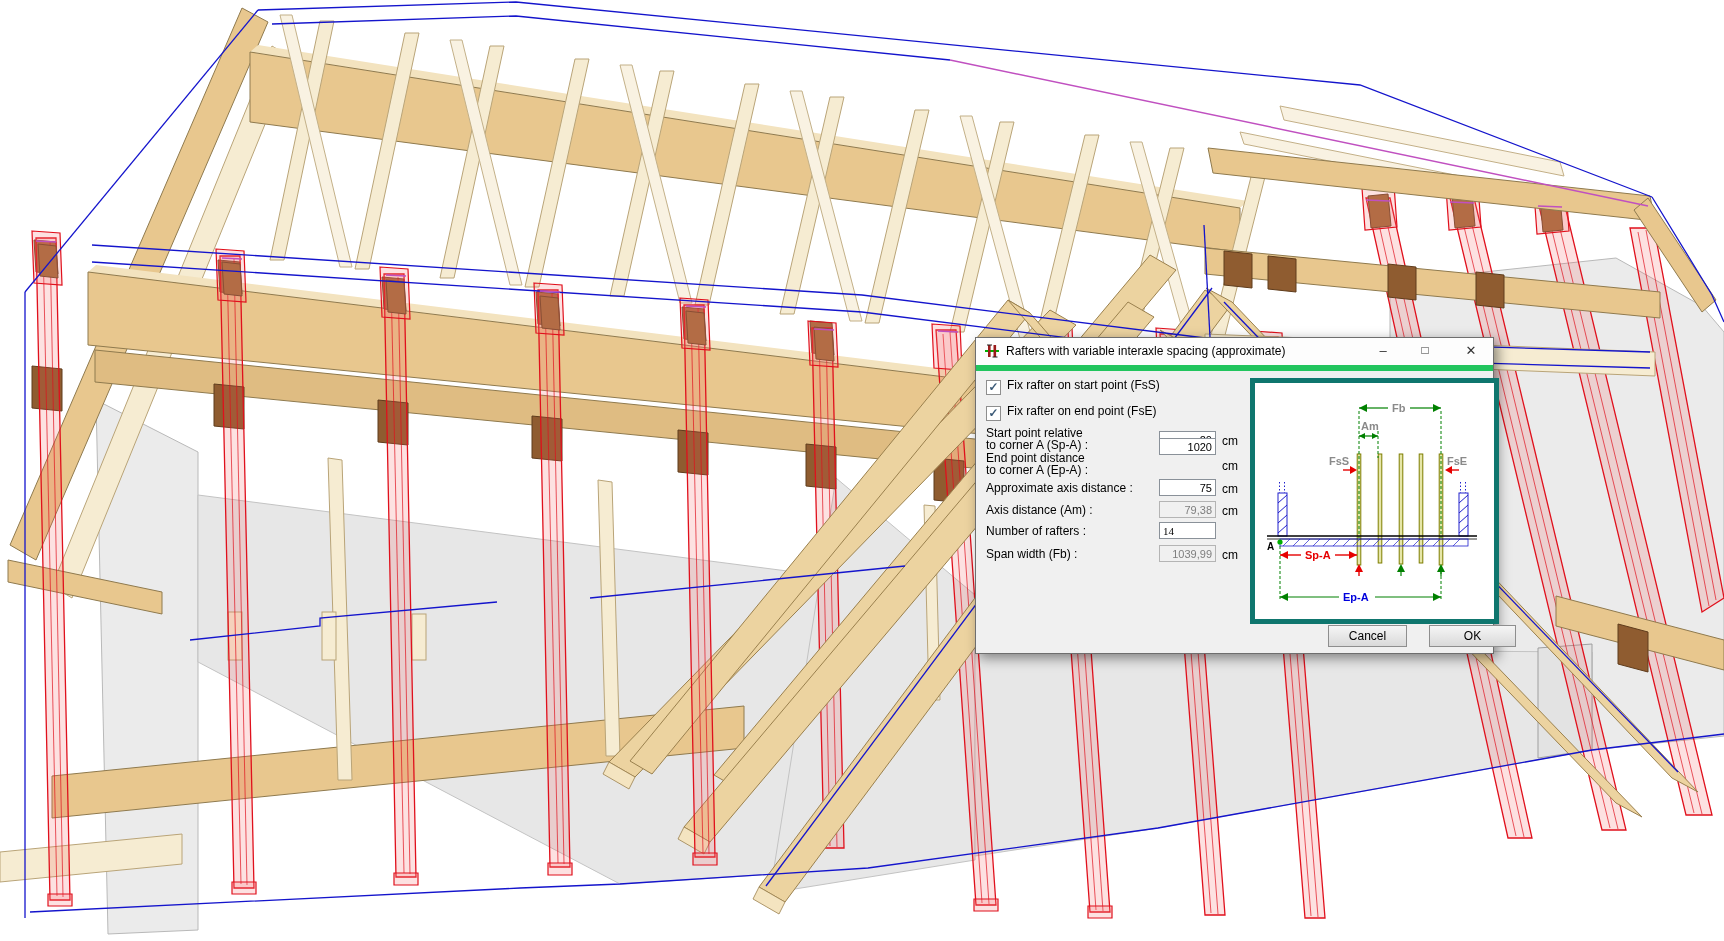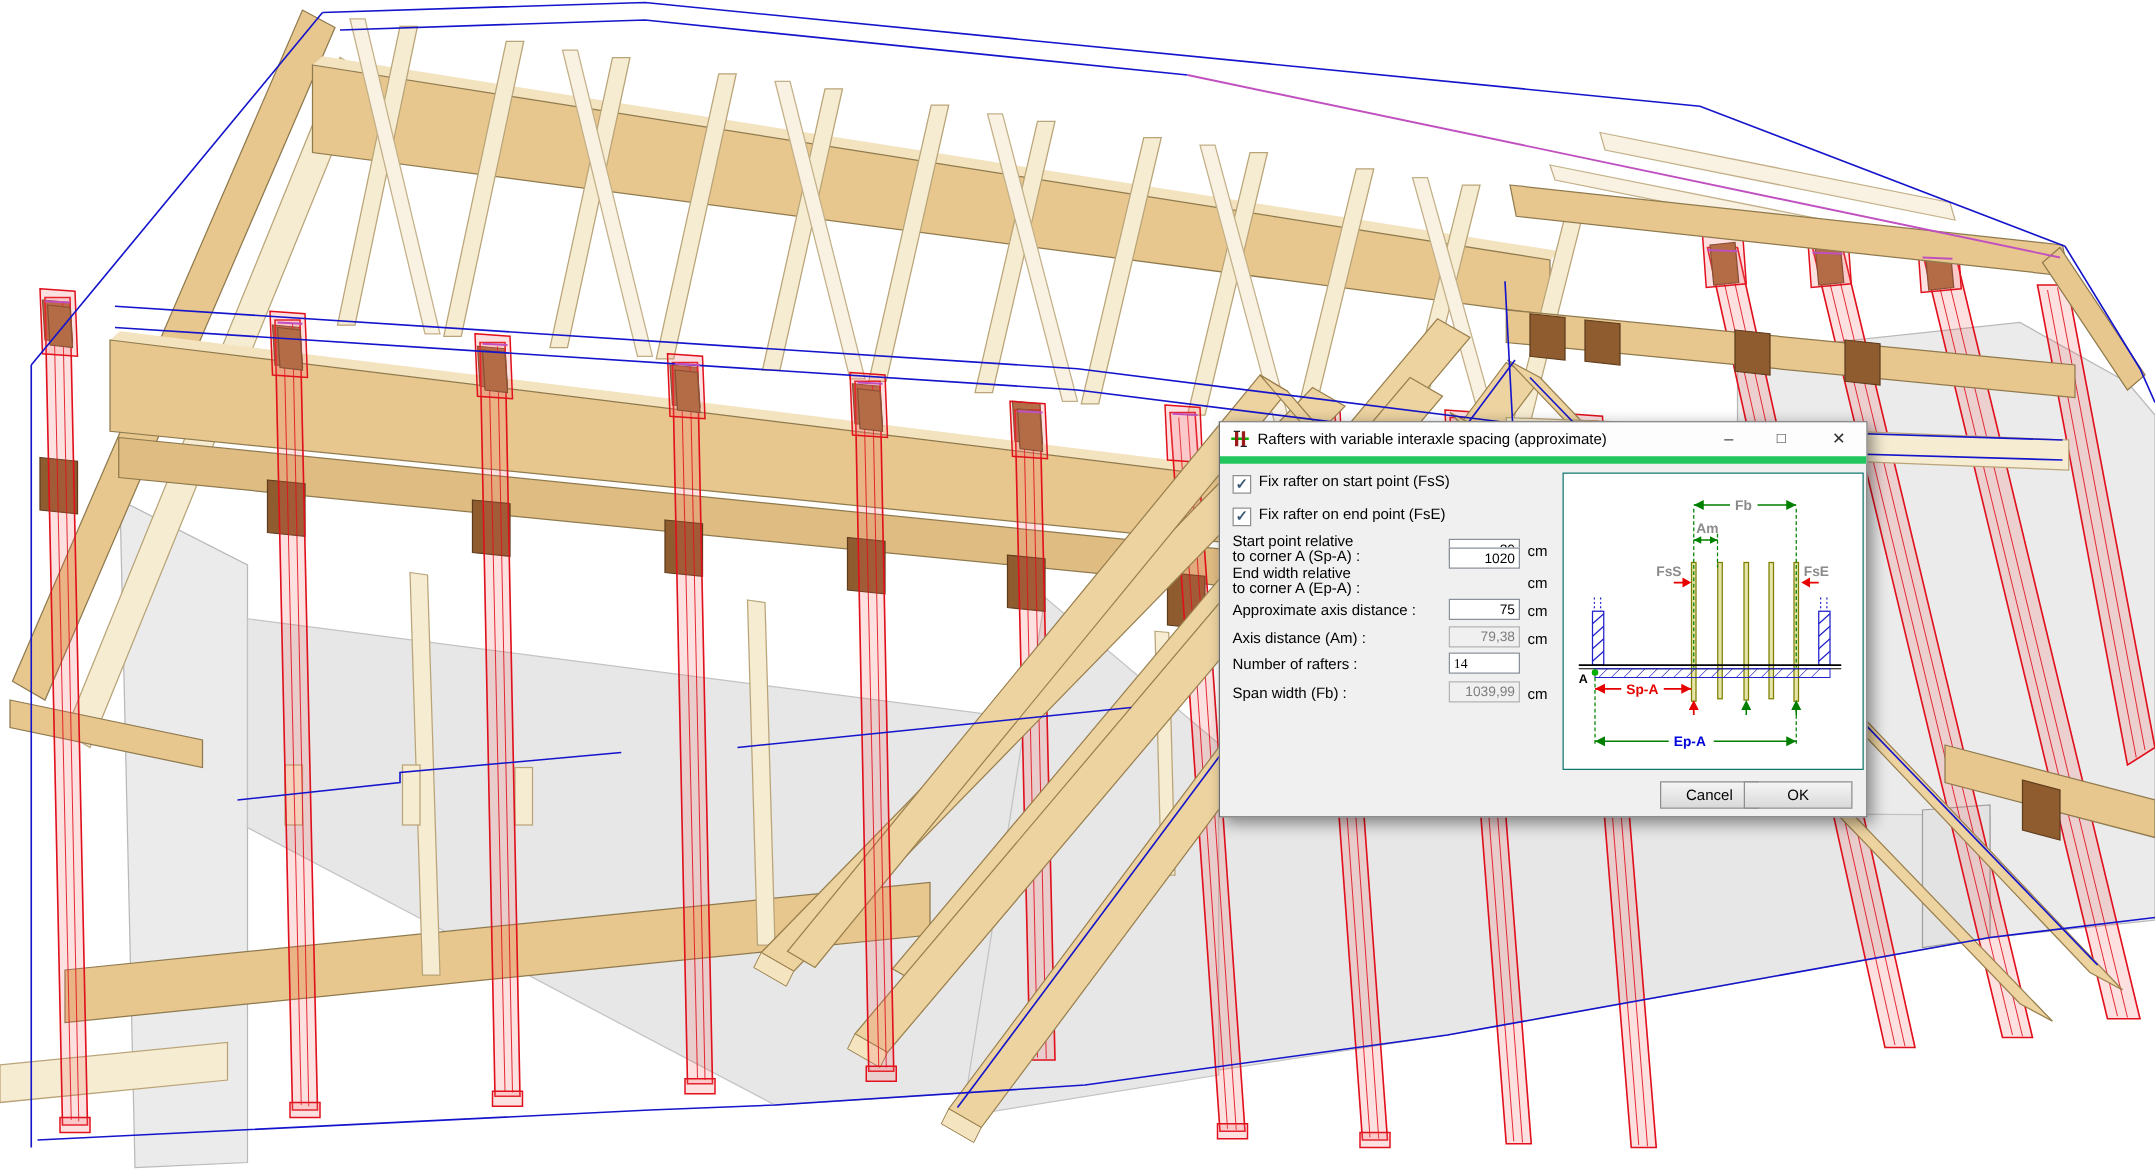--- a/index.html
+++ b/index.html
@@ -23,25 +23,25 @@
   .chk{color:#3b5a77;font-size:12px;font-weight:bold;}
   .cblabel{margin-left:6px;}
   .flabel{position:absolute;left:10px;width:170px;line-height:12px;}
   .fbox{position:absolute;left:183px;width:57px;height:17px;box-sizing:border-box;
         border:1px solid #8a9199;background:#fff;font-family:"Liberation Sans",sans-serif;
         font-size:11px;padding:0 3px;text-align:right;}
   .fbox.left{text-align:left;}
   .fbox.disabled{background:#f0f0f0;border-color:#b4b4b4;color:#7e7e7e;}
   .unit{position:absolute;left:246px;}
   .diagram{position:absolute;left:274px;top:40px;width:239px;height:236px;background:#fff;
-           border:1px solid #0f766e;box-sizing:content-box;}
+           border:5px solid #0f766e;box-sizing:content-box;}
   .btn{position:absolute;top:287px;height:22px;box-sizing:border-box;text-align:center;line-height:20px;
        border:1px solid #8e8e8e;border-radius:0;font-size:12px;
        background:linear-gradient(#f5f5f5,#e9e9e9 45%,#d9d9d9);}
-  .btn.cancel{left:352px;width:79px;} .btn.ok{left:419px;width:87px;}
+  .btn.cancel{left:352px;width:79px;} .btn.ok{left:453px;width:87px;}
 
   
   .dgreen{stroke:#008000;stroke-width:1.2;fill:none;}
   .dgreend{stroke:#008000;stroke-width:1;fill:none;stroke-dasharray:3,2;}
   .dred{stroke:#e60000;stroke-width:1.4;fill:none;}
   .dblue{stroke:#2020cc;stroke-width:1;fill:none;}
   .dgtext{fill:#8a8a8a;font-size:11px;font-weight:bold;}
   .drtext{fill:#e60000;font-size:11px;font-weight:bold;}
   .dbtext{fill:#0000dd;font-size:11px;font-weight:bold;}
 
@@ -302,21 +302,21 @@
     <span class="cb"><span class="chk">✓</span></span><span class="cblabel">Fix rafter on end point (FsE)</span>
   </div>
 
   <div class="flabel" style="top:89px">
     <span>Start point relative</span><br><span>to corner A (Sp-A) :</span>
   </div>
   <input class="fbox" style="top: 93px;" value="-20">
   <span class="unit" style="top:96px">cm</span>
 
   <div class="flabel" style="top:114px">
-    <span>End width relative</span><br><span>to corner A (Ep-A) :</span>
+    <span>End point distance</span><br><span>to corner A (Ep-A) :</span>
   </div>
   <input class="fbox" style="top: 100px;" value="1020">
   <span class="unit" style="top:121px">cm</span>
 
   <div class="flabel" style="top:144px">
     <span>Approximate axis distance :</span>
   </div>
   <input class="fbox" style="top: 141px;" value="75">
   <span class="unit" style="top:144px">cm</span>
 

